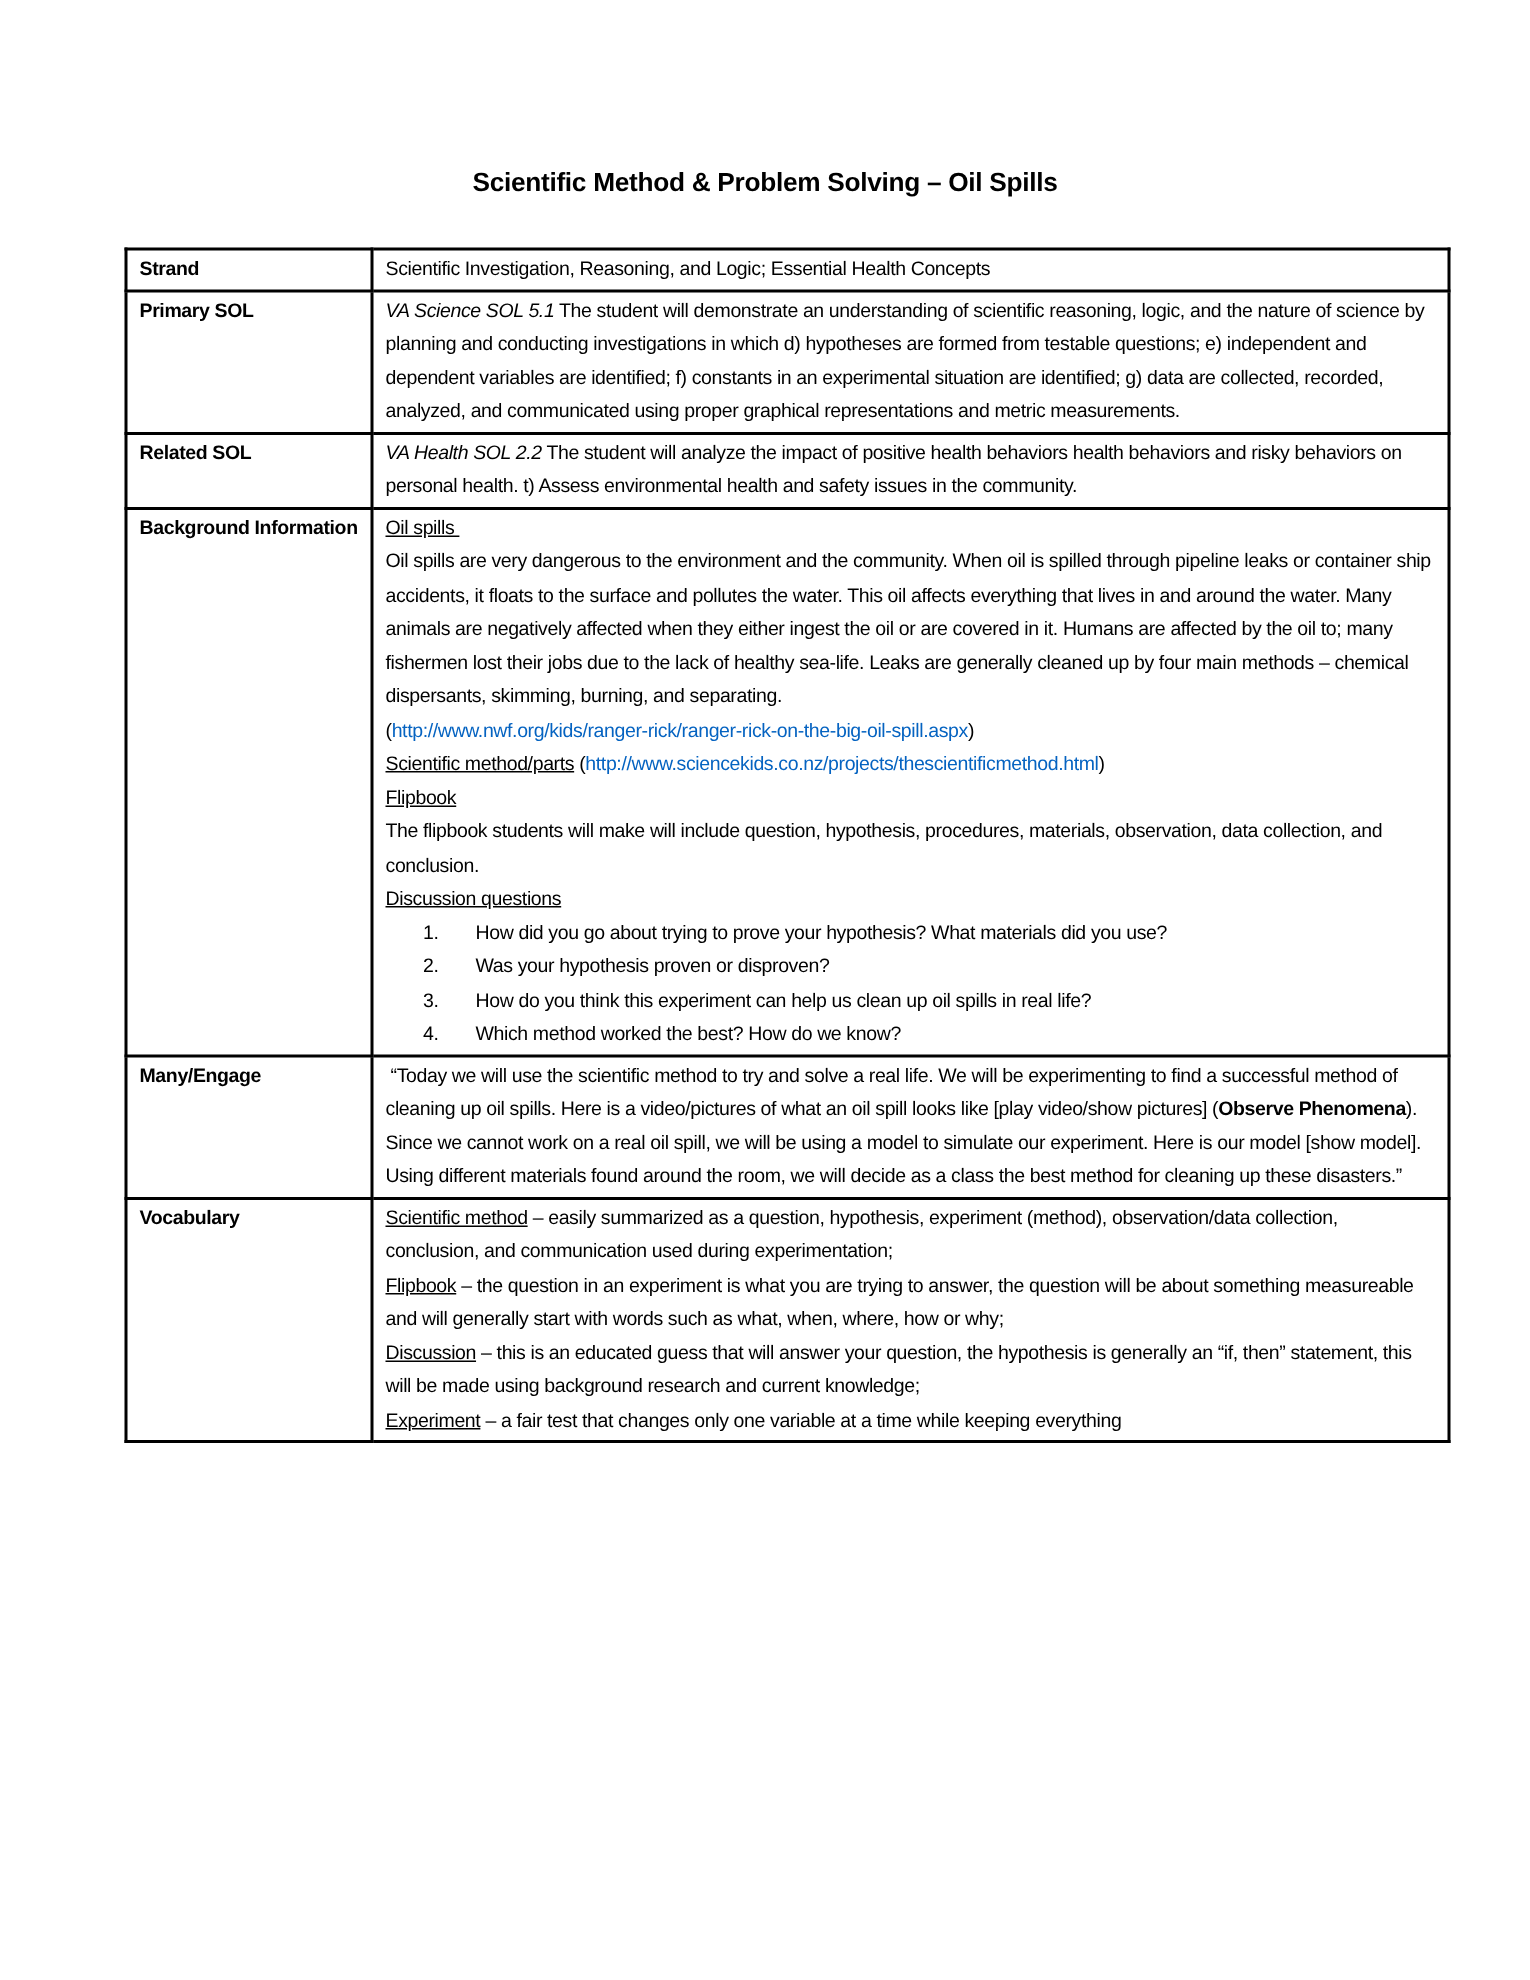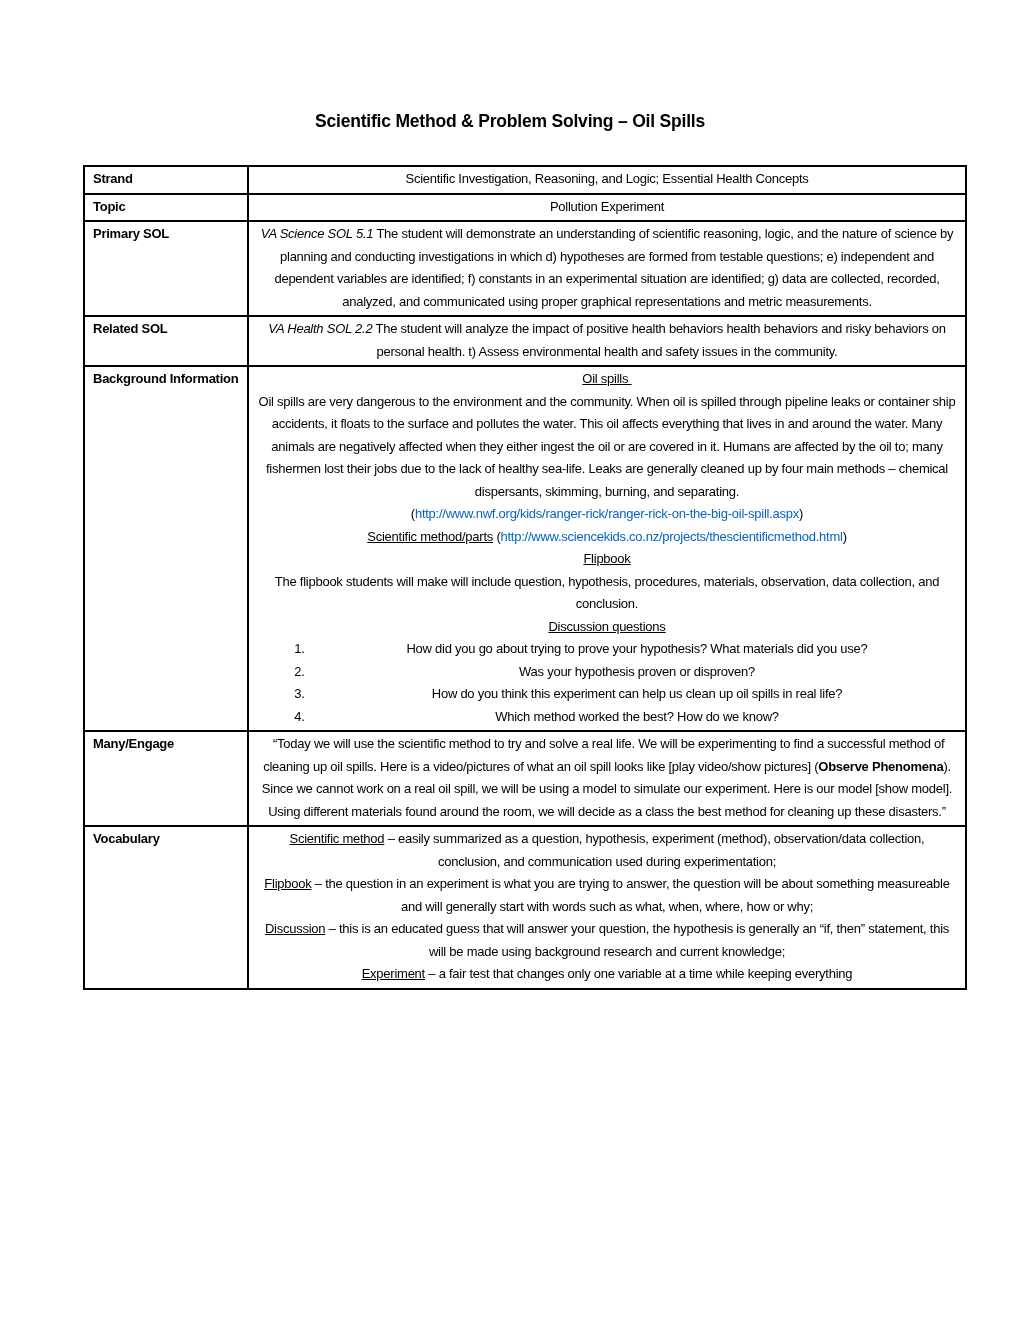--- a/index.html
+++ b/index.html
@@ -39,21 +39,20 @@
     line-height:22.5px;
     letter-spacing:-0.25px;
     overflow-wrap:anywhere;
   }
   td.label-cell{
     width:146px;
     font-weight:700;
   }
   td.content-cell{
     width:700px;
-    text-align:center;
   }
   .para{margin:0;}
   .seg{white-space:pre-wrap;}
   .i{font-style:italic;}
   .b{font-weight:700;}
   .u{text-decoration:underline;}
   a.link{
     color:var(--link-color,#0563C1);
     cursor:pointer;
   }
@@ -65,26 +64,20 @@
 <body>
 
 <div class="page">
   <h1 class="title">Scientific Method &amp; Problem Solving – Oil Spills</h1>
   <table class="doc-table">
     <tbody id="table-body">
         <tr>
           <td class="label-cell">Strand</td>
           <td class="content-cell">
             <div class="para"><span class="seg">Scientific Investigation, Reasoning, and Logic; Essential Health Concepts</span></div>
-          </td>
-        </tr>
-        <tr>
-          <td class="label-cell">Topic</td>
-          <td class="content-cell">
-            <div class="para"><span class="seg">Pollution Experiment</span></div>
           </td>
         </tr>
         <tr>
           <td class="label-cell">Primary SOL</td>
           <td class="content-cell">
             <div class="para"><span class="seg i">VA Science SOL 5.1</span><span class="seg"> The student will demonstrate an understanding of scientific reasoning, logic, and the nature of science by planning and conducting investigations in which d) hypotheses are formed from testable questions; e) independent and dependent variables are identified; f) constants in an experimental situation are identified; g) data are collected, recorded, analyzed, and communicated using proper graphical representations and metric measurements.</span></div>
           </td>
         </tr>
         <tr>
           <td class="label-cell">Related SOL</td>

